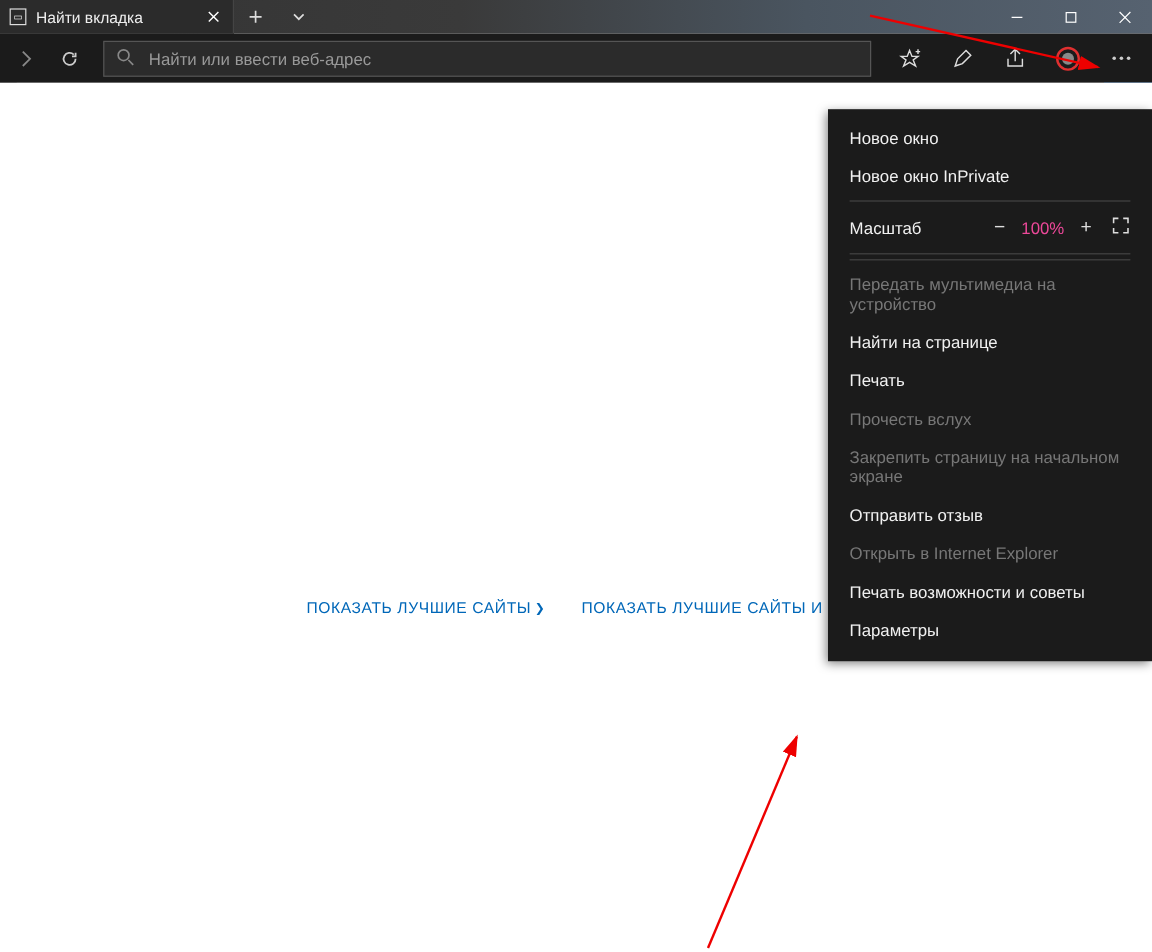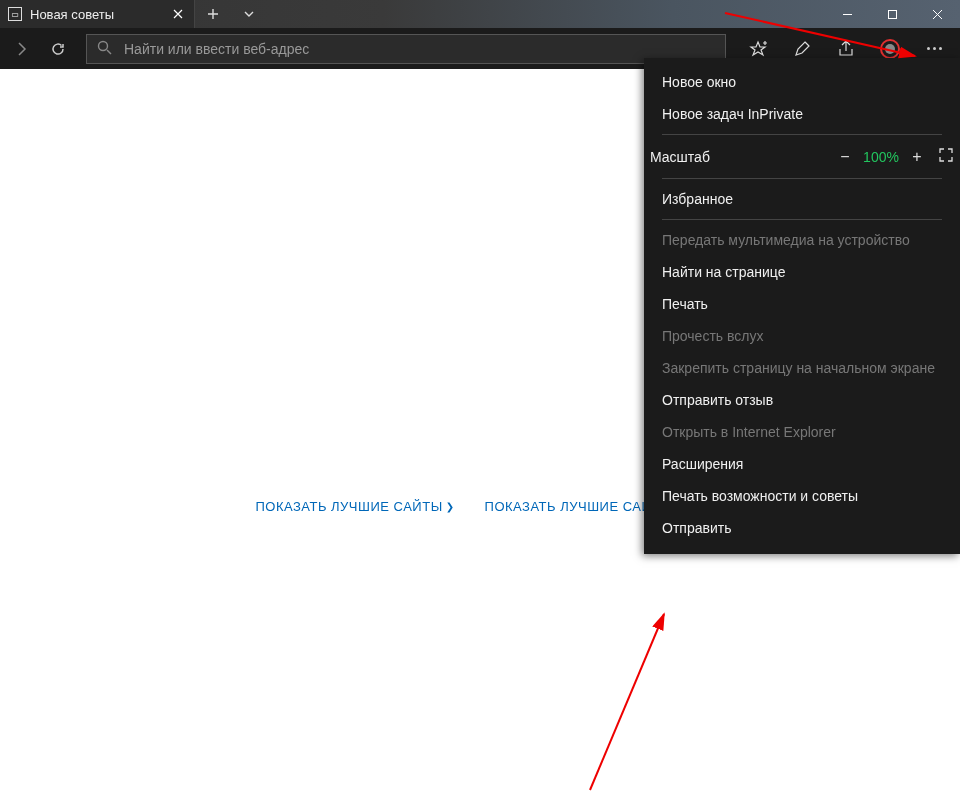--- a/index.html
+++ b/index.html
@@ -101,60 +101,60 @@
       gap: 30px;
       color:#0067b8;
       font-size: 13px;
       letter-spacing: 0.5px;
     }
     .content-link { cursor:pointer; display:flex; align-items:center; gap:3px;}
     .chev-r { font-size:10px; color:#0067b8;}
     .content-link.cut { overflow:hidden; max-width:220px; white-space:nowrap;}
     .menu {
       position: absolute;
-      top: 58px;
+      top: 91px;
       right: 0;
-      width: 316px;
+      width: 270px;
       background: #1b1b1b;
       color: #fff;
       padding: 8px 0 10px 0;
       box-shadow: -2px 2px 8px rgba(0,0,0,0.5);
     }
     .menu-item {
       padding: 8px 18px;
       font-size: 14px;
       color: #f0f0f0;
       cursor: pointer;
       display:flex; align-items:center;
     }
     .menu-item.disabled { color: #777; }
     .menu-sep { height:1px; background:#444; margin: 4px 18px;}
-    .zoom-row { display:flex; align-items:center; padding: 8px 6px;}
+    .zoom-row { display:flex; align-items:center; padding: 8px 18px;}
     .zoom-label { flex:1; color:#f0f0f0;}
     .zoom-btn { width:26px; text-align:center; color:#ddd; cursor:pointer; font-size:16px;}
-    .zoom-val { width:46px; text-align:center; color:#22c55e;}
+    .zoom-val { width:46px; text-align:center; color:#ec4899;}
     .fullscreen-icon { margin-left:8px; color:#ddd; cursor:pointer;}
     .loading-bar {
       position:absolute;
       top: 69px; right:0;
       height:3px; width:40px;
       background:#0a84ff;
     }
     .arrow {
       position:absolute;
       pointer-events:none;
     }
   </style>
 </head>
 <body>
 
 <div class="titlebar">
   <div class="tab">
     <div class="tab-icon-box">▭</div>
-    <div class="tab-title">Новая советы</div>
+    <div class="tab-title">Найти вкладка</div>
     <div class="tab-close">
       <svg width="10" height="10" viewBox="0 0 10 10">
           <path d="M1 1 L9 9 M9 1 L1 9" stroke="#fff" stroke-width="1.2"></path>
         </svg>
     </div>
   </div>
   <div class="tb-btn">
     <svg width="12" height="12" viewBox="0 0 12 12">
         <path d="M6 1 V11 M1 6 H11" stroke="#ddd" stroke-width="1.4"></path>
       </svg>
@@ -243,46 +243,44 @@
       <span class="chev-r">❯</span>
     </div>
     <div class="content-link cut">
       <span>ПОКАЗАТЬ ЛУЧШИЕ САЙТЫ И МОЮ</span>
     </div>
   </div>
 </div>
 
 <div class="menu">
   <div class="menu-item">Новое окно</div>
-  <div class="menu-item">Новое задач InPrivate</div>
+  <div class="menu-item">Новое окно InPrivate</div>
   <div class="menu-sep"></div>
   <div class="zoom-row">
     <span class="zoom-label">Масштаб</span>
     <span class="zoom-btn">−</span>
     <span class="zoom-val">100%</span>
     <span class="zoom-btn">+</span>
     <span class="fullscreen-icon">
       <svg width="16" height="16" viewBox="0 0 16 16">
           <path d="M2 6 V2 H6 M10 2 H14 V6 M14 10 V14 H10 M6 14 H2 V10" stroke="#ddd" fill="none" stroke-width="1.3"></path>
         </svg>
     </span>
   </div>
   <div class="menu-sep"></div>
-  <div class="menu-item">Избранное</div>
   <div class="menu-sep"></div>
   <div class="menu-item disabled">Передать мультимедиа на устройство</div>
   <div class="menu-item">Найти на странице</div>
   <div class="menu-item">Печать</div>
   <div class="menu-item disabled">Прочесть вслух</div>
   <div class="menu-item disabled">Закрепить страницу на начальном экране</div>
   <div class="menu-item">Отправить отзыв</div>
   <div class="menu-item disabled">Открыть в Internet Explorer</div>
-  <div class="menu-item">Расширения</div>
   <div class="menu-item">Печать возможности и советы</div>
-  <div class="menu-item">Отправить</div>
+  <div class="menu-item">Параметры</div>
 </div>
 
 <svg class="arrow" style="top:8px; left:720px;" width="220" height="60">
   <defs>
       <marker id="ah1" markerWidth="10" markerHeight="10" refX="8" refY="3" orient="auto">
         <path d="M0,0 L0,6 L9,3 z" fill="#e00"></path>
       </marker>
     </defs>
   <line x1="5" y1="5" x2="195" y2="48" stroke="#e00" stroke-width="2" marker-end="url(#ah1)"></line>
 </svg>

